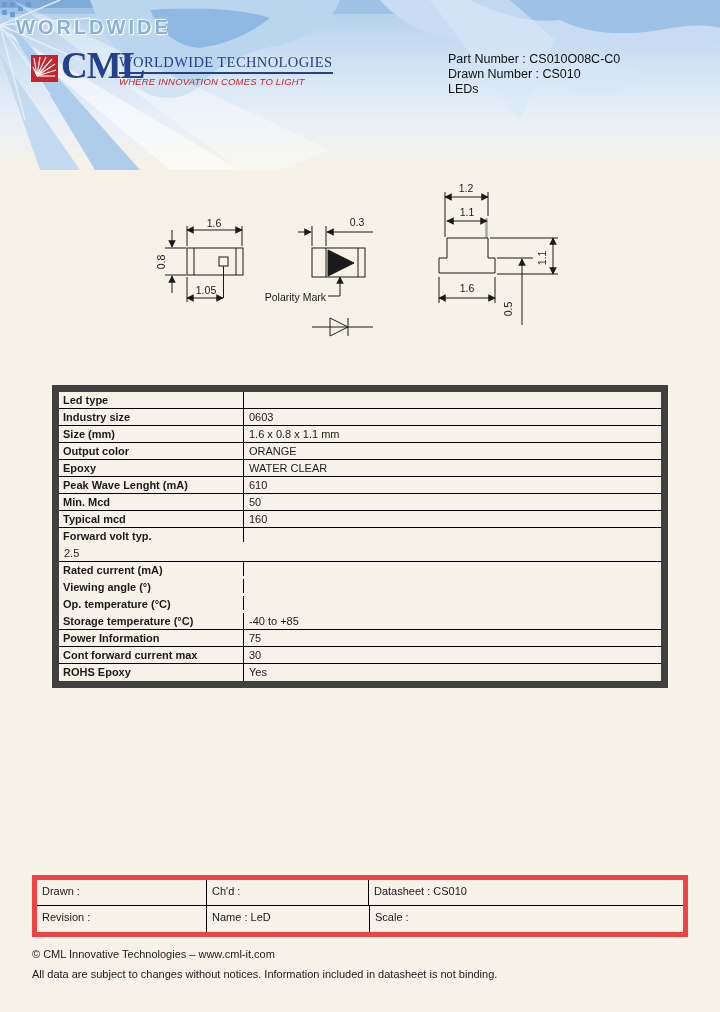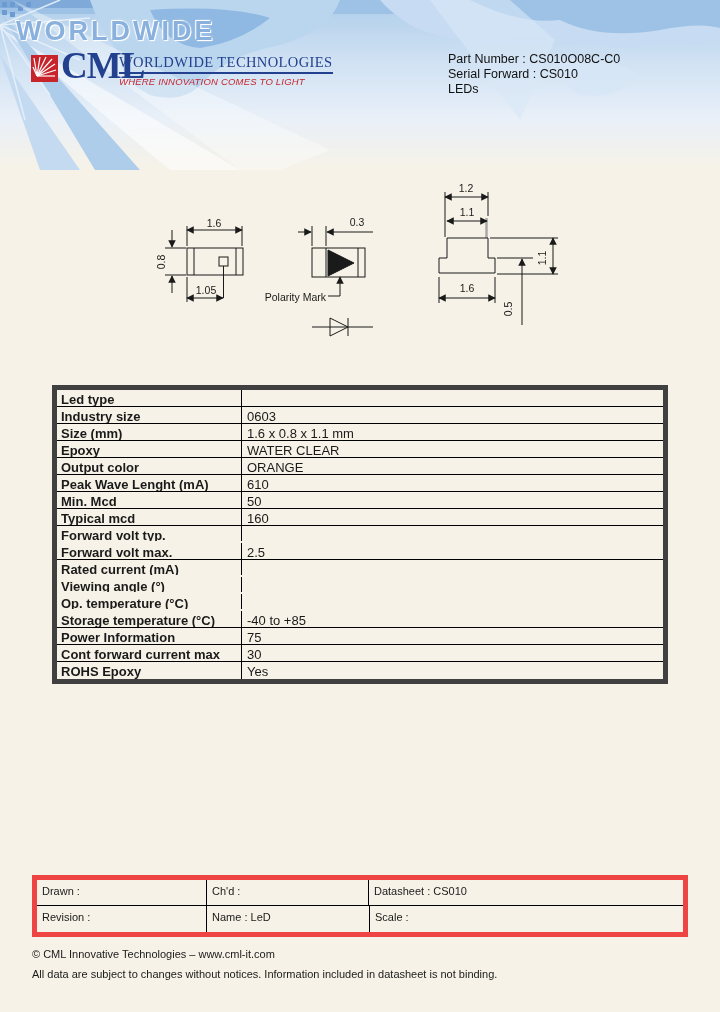--- a/index.html
+++ b/index.html
@@ -11,21 +11,21 @@
   }
 
   
   #banner {
     position:absolute; left:0; top:0; width:720px; height:170px;
     background:linear-gradient(180deg,#aecdea 0%,#cfe1f3 35%,#e9f0f8 70%,#f6f2e7 100%);
   }
   #banner svg { position:absolute; left:0; top:0; }
   #worldwide {
     position:absolute; left:16px; top:16px;
-    font-size:27px; font-weight:bold; letter-spacing:3px;
+    font-size:20px; font-weight:bold; letter-spacing:3px;
     color:#8ab1dd;
     text-shadow:-1px -1px 0 #ffffff, 1px 1px 0 #ffffff, 0 0 3px #ffffff;
   }
   #logo-block { position:absolute; left:31px; top:52px; height:36px; }
   #logo-mark { position:absolute; left:0; top:3px; width:27px; height:27px; background:#c8242c; }
   #logo-cml {
     position:absolute; left:30px; top:-6px;
     font-family:"Liberation Serif", serif; font-weight:bold;
     font-size:37px; letter-spacing:-1px; color:#23418e; line-height:1.1;
   }
@@ -40,21 +40,21 @@
   }
   #part-info { position:absolute; left:448px; top:52px; font-size:12.5px; line-height:15px; color:#111; }
 
   
   #drawings { position:absolute; left:150px; top:165px; width:430px; height:180px; }
   #drawings text { font-family:"Liberation Sans", sans-serif; font-size:10.5px; fill:#1a1a1a; }
 
   
   #spec-table {
     position:absolute; left:52px; top:385px; width:616px;
-    border:5px solid #404040; font-size:13px;
+    border:7px solid #404040; font-size:11px;
   }
   .srow { display:flex; height:17px; border-bottom:1px solid #000; }
   .srow.nb { border-bottom:none;flex-direction:column; }
   .srow:last-child { border-bottom:none; }
   .scell-label {
     width:185px; border-right:1px solid #000; padding:2px 0 0 4px;
     font-weight:bold; overflow:hidden; white-space:nowrap;
   }
   .scell-value { flex:1; padding:2px 0 0 5px; overflow:hidden; white-space:nowrap; }
 
@@ -133,21 +133,21 @@
       </div>
       <div id="logo-cml">CML</div>
       <div id="logo-tagline">
         <div id="logo-line1">WORLDWIDE TECHNOLOGIES</div>
         <div id="logo-line2">WHERE INNOVATION COMES TO LIGHT</div>
       </div>
     </div>
 
     <div id="part-info">
       <div>Part Number : CS010O08C-C0</div>
-      <div>Serial Forward : CS010</div>
+      <div>Drawn Number : CS010</div>
       <div>LEDs</div>
     </div>
   </div>
 
   <div id="drawings">
     <svg width="430" height="180" viewBox="150 165 430 180">
       <defs>
         <marker id="arr" viewBox="0 0 10 10" refX="9" refY="5" markerWidth="7.5" markerHeight="7.5" orient="auto-start-reverse">
           <path d="M0 0 L10 5 L0 10 Z" fill="#1a1a1a"></path>
         </marker>
@@ -241,45 +241,44 @@
       </div>
     <div class="srow">
         <div class="scell-label">Industry size</div>
         <div class="scell-value">0603</div>
       </div>
     <div class="srow">
         <div class="scell-label">Size (mm)</div>
         <div class="scell-value">1.6 x 0.8 x 1.1 mm</div>
       </div>
     <div class="srow">
+        <div class="scell-label">Output color</div>
+        <div class="scell-value">ORANGE</div>
+      </div>
+    <div class="srow">
         <div class="scell-label">Epoxy</div>
         <div class="scell-value">WATER CLEAR</div>
-      </div>
-    <div class="srow">
-        <div class="scell-label">Output color</div>
-        <div class="scell-value">ORANGE</div>
       </div>
     <div class="srow">
         <div class="scell-label">Peak Wave Lenght (mA)</div>
         <div class="scell-value">610</div>
       </div>
     <div class="srow">
         <div class="scell-label">Min. Mcd</div>
         <div class="scell-value">50</div>
       </div>
     <div class="srow">
         <div class="scell-label">Typical mcd</div>
         <div class="scell-value">160</div>
       </div>
     <div class="srow nb">
         <div class="scell-label">Forward volt typ.</div>
         <div class="scell-value">2.1</div>
       </div>
     <div class="srow">
-        <div class="scell-label">Forward volt max.</div>
         <div class="scell-value">2.5</div>
       </div>
     <div class="srow nb">
         <div class="scell-label">Rated current (mA)</div>
         <div class="scell-value">20</div>
       </div>
     <div class="srow nb">
         <div class="scell-label">Viewing angle (°)</div>
         <div class="scell-value">120</div>
       </div>

